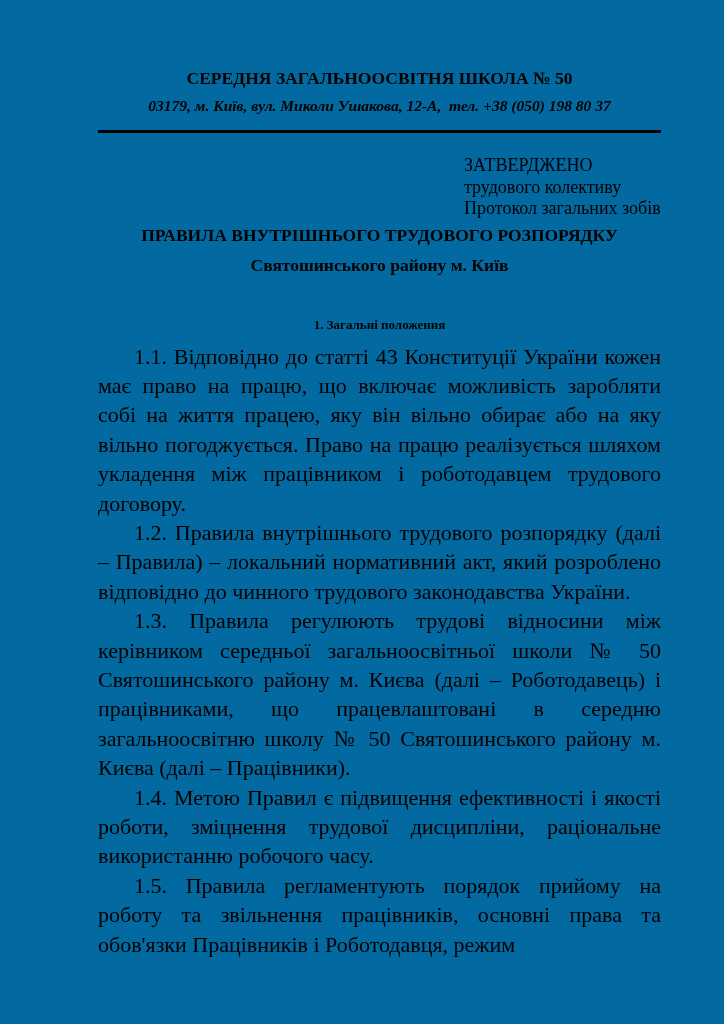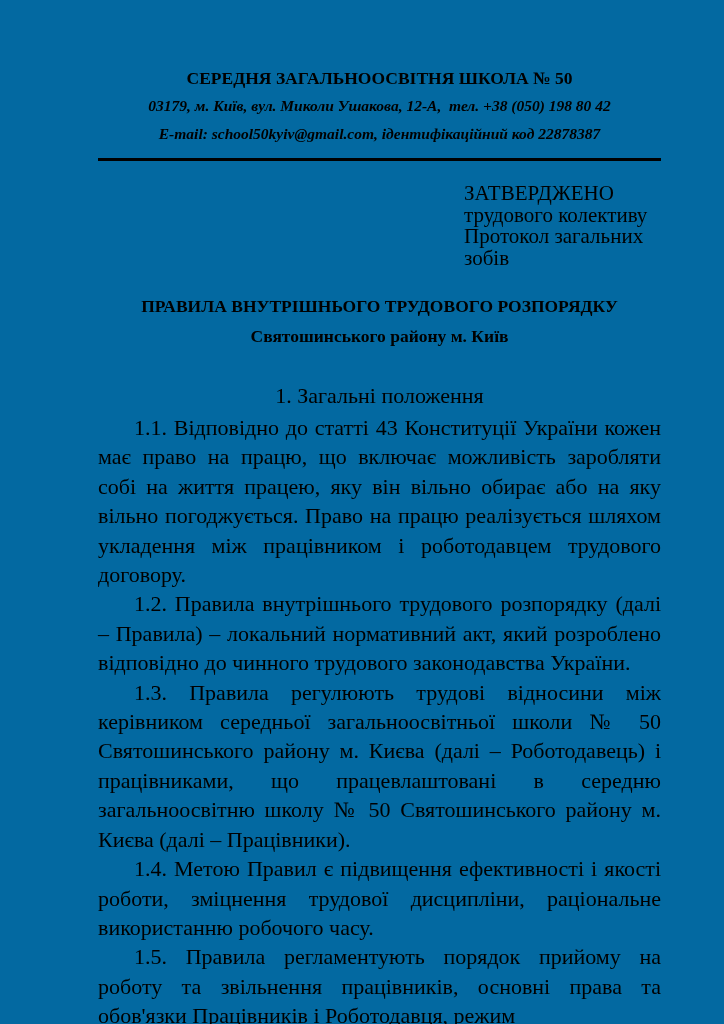--- a/index.html
+++ b/index.html
@@ -36,59 +36,57 @@
   }
   .rule {
     border: none;
     border-top: 3px solid #000000;
     margin: 10px 0 0 0;
   }
   
   .approval {
     margin-top: 22px;
     margin-left: 366px;
-    font-size: 21px;
+    font-size: 18px;
     line-height: 21.5px;
     text-align: left;
   }
   
   .doc-title {
-    margin-top: 22px;
     text-align: center;
     font-weight: bold;
     font-size: 17.5px;
     line-height: 30px;
   }
   
   .section-heading {
     margin-top: 34px;
     margin-bottom: 6px;
     text-align: center;
-    font-weight: normal;
-    font-size: 22px;
+    font-weight: bold;
+    font-size: 13px;
     line-height: 22px;
   }
   .body-text p {
     margin: 0;
     font-size: 22px;
     line-height: 29.4px;
     text-align: justify;
     text-indent: 36px;
   }
 </style>
 </head>
 <body>
 
 <div class="page">
   <div class="content">
 
     <div class="letterhead">
       <div class="lh-line lh-name">СЕРЕДНЯ ЗАГАЛЬНООСВІТНЯ ШКОЛА № 50</div>
-      <div class="lh-line lh-address">03179, м. Київ, вул. Миколи Ушакова, 12-А,  тел. +38 (050) 198 80 42</div>
-      <div class="lh-line lh-email">E-mail: school50kyiv@gmail.com, ідентифікаційний код 22878387</div>
+      <div class="lh-line lh-address">03179, м. Київ, вул. Миколи Ушакова, 12-А,  тел. +38 (050) 198 80 37</div>
       <hr class="rule">
     </div>
 
     <div class="approval">
       <div class="approval-line">ЗАТВЕРДЖЕНО</div>
       <div class="approval-line">трудового колективу</div>
       <div class="approval-line">Протокол загальних зобів</div>
     </div>
 
     <div class="doc-title">

